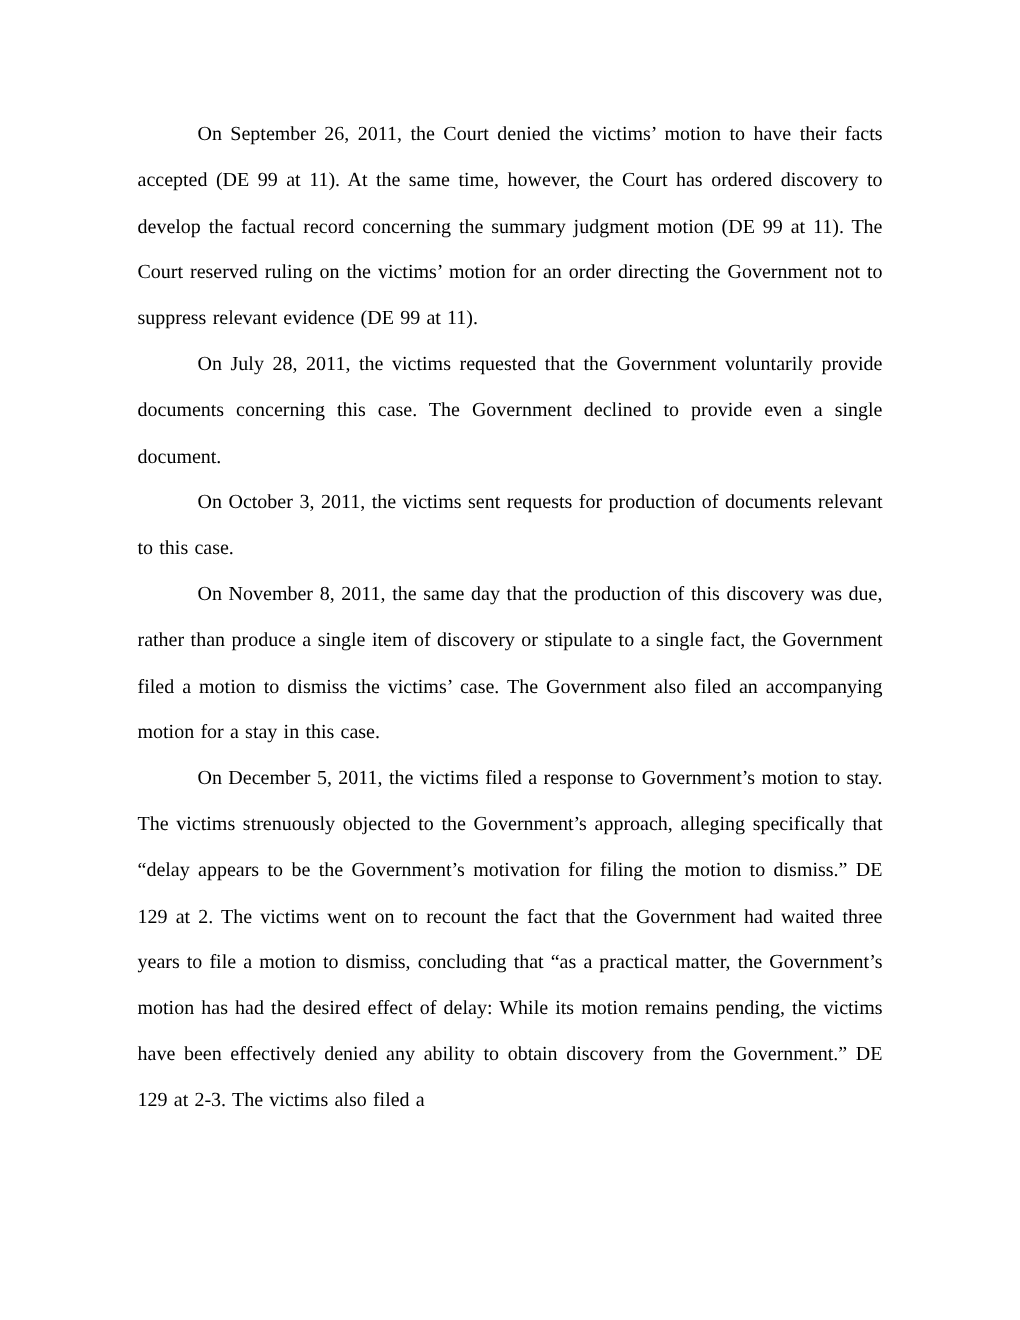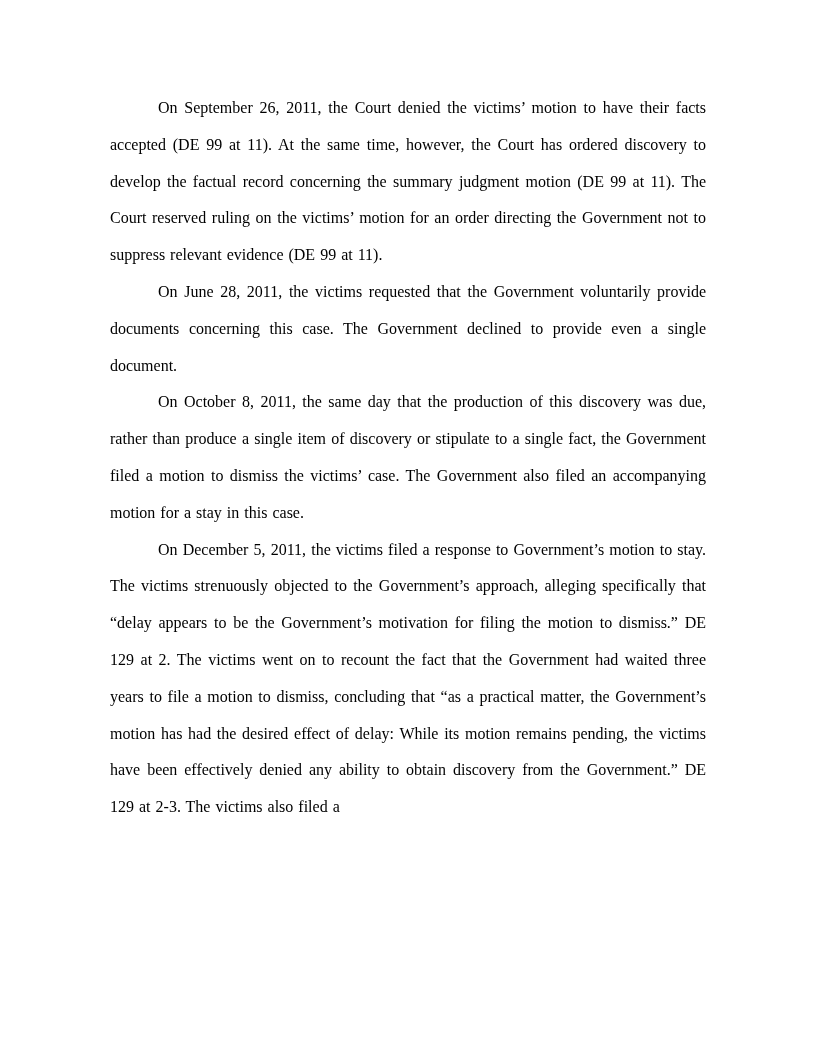--- a/index.html
+++ b/index.html
@@ -26,16 +26,17 @@
       text-align: justify;
       line-height: 36.8px;
       word-spacing: 1px;
     }
   </style>
 </head>
 <body>
 
 <div class="page">
   <p>On September 26, 2011, the Court denied the victims’ motion to have their facts accepted (DE 99 at 11).  At the same time, however, the Court has ordered discovery to develop the factual record concerning the summary judgment motion (DE 99 at 11).   The Court reserved ruling on the victims’ motion for an order directing the Government not to suppress relevant evidence (DE 99 at 11).</p>
-  <p>On June 28, 2011, the victims requested that the Government voluntarily provide documents concerning this case.  The Government declined to provide even a single document.</p>
-  <p>On October 8, 2011, the same day that the production of this discovery was due, rather than produce a single item of discovery or stipulate to a single fact, the Government filed a motion to dismiss the victims’ case.  The Government also filed an accompanying motion for a stay in this case.</p>
+  <p>On July 28, 2011, the victims requested that the Government voluntarily provide documents concerning this case.  The Government declined to provide even a single document.</p>
+  <p>On October 3, 2011, the victims sent requests for production of documents relevant to this case.</p>
+  <p>On November 8, 2011, the same day that the production of this discovery was due, rather than produce a single item of discovery or stipulate to a single fact, the Government filed a motion to dismiss the victims’ case.  The Government also filed an accompanying motion for a stay in this case.</p>
   <p>On December 5, 2011, the victims filed a response to Government’s motion to stay.  The victims strenuously objected to the Government’s approach, alleging specifically that “delay appears to be the Government’s motivation for filing the motion to dismiss.”  DE 129 at 2.  The victims went on to recount the fact that the Government had waited three years to file a motion to dismiss, concluding that “as a practical matter, the Government’s motion has had the desired effect of delay: While its motion remains pending, the victims have been effectively denied any ability to obtain discovery from the Government.”  DE 129 at 2-3.  The victims also filed a</p>
 </div>
 
 </body></html>

